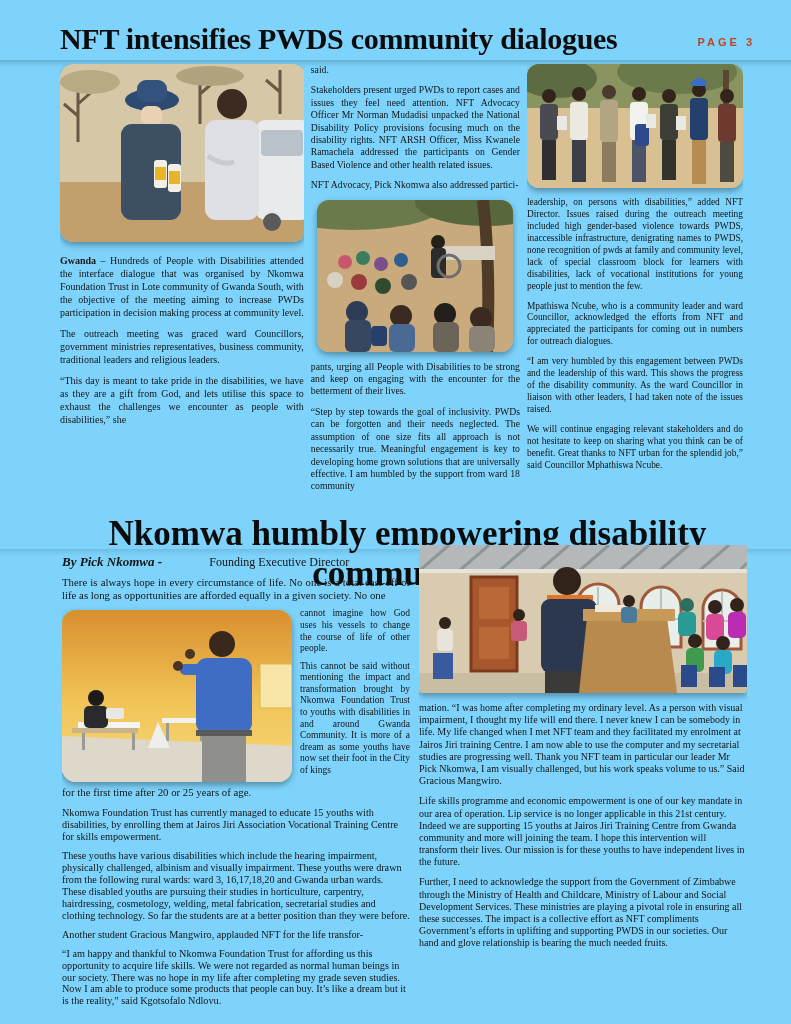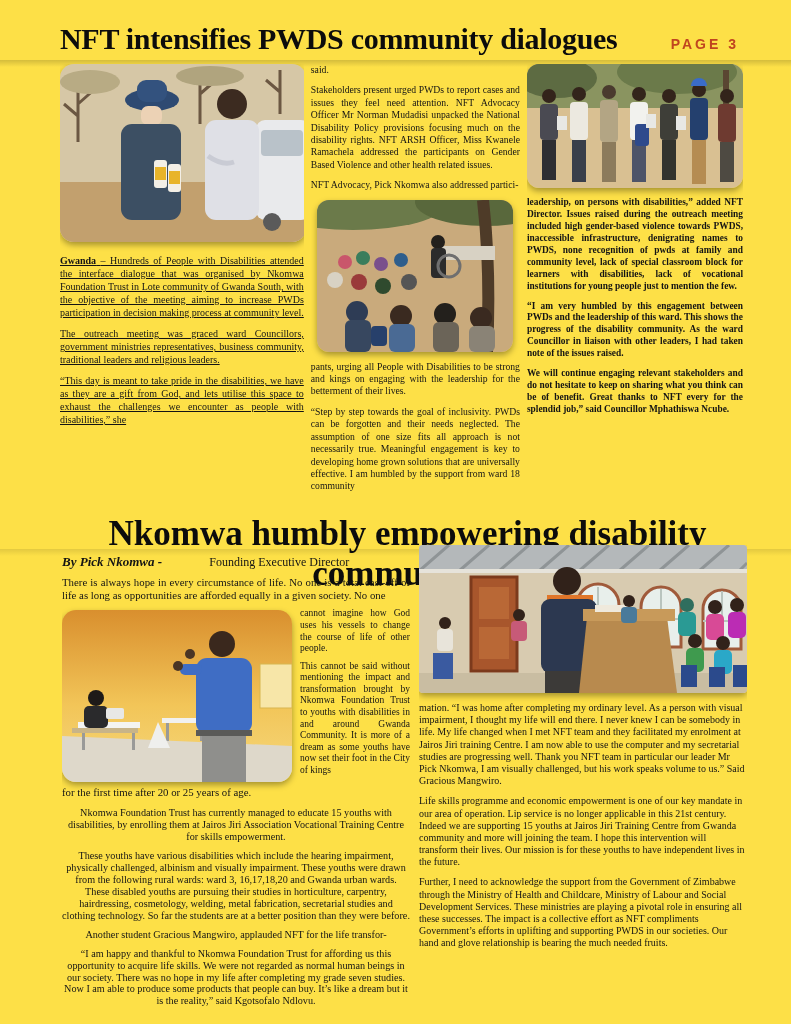--- a/index.html
+++ b/index.html
@@ -1,64 +1,64 @@
 <!DOCTYPE html>
 <html><head>
 <meta charset="utf-8">
 <style>
   html,body{margin:0;padding:0;background:#e9e9e9;}
   .page{
     position:relative;width:791px;height:1024px;margin:0 auto;
-    background:#fde047;overflow:hidden;
+    background:#7dd3fc;overflow:hidden;
     font-family:"Liberation Serif","DejaVu Serif",serif;color:#141414;
   }
   
   .masthead-title{
     position:absolute;left:60px;top:22px;margin:0;
     font-size:30px;font-weight:600;letter-spacing:-0.3px;color:#0c0c0c;
   }
   .page-badge{
-    position:absolute;right:52px;top:36px;
+    position:absolute;right:36px;top:36px;
     font-family:"Liberation Sans","DejaVu Sans",sans-serif;
-    font-size:14px;font-weight:bold;letter-spacing:3px;color:#c0451f;
+    font-size:11px;font-weight:bold;letter-spacing:3px;color:#c0451f;
   }
   .header-shadow{position:absolute;left:0;top:60px;width:100%;height:7px;
     background:linear-gradient(to bottom,rgba(0,0,0,0.16),rgba(0,0,0,0));}
   .headline2-shadow{position:absolute;left:0;top:549px;width:100%;height:7px;
     background:linear-gradient(to bottom,rgba(0,0,0,0.10),rgba(0,0,0,0));}
   
   .a1{position:absolute;left:60px;top:64px;width:683px;display:flex;gap:7px;}
   .a1 .col{overflow:hidden;height:444px;}
   .col1{width:246px;}
   .col2{width:211px;}
   .col3{width:218px;}
   .a1 p{margin:0 0 8px 0;text-align:justify;}
-  .col1 p{font-size:10px;line-height:1.30;text-decoration:underline;}
+  .col1 p{font-size:10px;line-height:1.30;}
   .col2 p{font-size:9.7px;line-height:1.28;}
-  .col3 p{font-size:9.4px;line-height:1.27;font-weight:bold;}
+  .col3 p{font-size:9.4px;line-height:1.27;}
   .photo{display:block;border-radius:14px;overflow:hidden;
     box-shadow:0 3px 6px rgba(0,0,0,0.35);}
   .photo svg{display:block;}
   .photo1{width:246px;height:178px;margin:0 0 12px 0;}
   .photo2{width:196px;height:152px;margin:4px auto 9px auto;border-radius:12px;}
   .photo3{width:216px;height:124px;margin:0 0 9px 0;border-radius:12px;}
   
   .headline2{
     position:absolute;left:0;top:502px;width:100%;margin:12px;text-align:center;
     font-size:35px;font-weight:700;color:#0c0c0c;
   }
   .a2-left{position:absolute;left:62px;top:554px;width:348px;height:468px;overflow:hidden;}
   .byline{font-size:13px;margin:0 0 6px 0;}
   .byline .byname{font-weight:bold;font-style:italic;}
   .byline .byrole{font-size:12px;margin-left:44px;}
   .a2-intro{font-size:10.8px;line-height:1.22;text-align:justify;margin:0 0 6px 0;}
   .photo4{float:left;width:230px;height:172px;margin:2px 8px 4px 0;border-radius:14px;}
   .wraptext{font-size:9.5px;line-height:1.22;text-align:justify;margin:0 0 6px 0;}
   .caption-line{clear:left;font-size:10.8px;line-height:1.2;margin:4px 0 8px 0;}
-  .a2-left .bodyp{font-size:10.2px;line-height:1.17;text-align:center;margin:0 0 7px 0;}
+  .a2-left .bodyp{font-size:10.2px;line-height:1.17;text-align:left;margin:0 0 7px 0;}
   .a2-right{position:absolute;left:419px;top:545px;width:328px;height:536px;overflow:hidden;}
   .photo5{width:328px;height:148px;border-radius:4px;margin:0 0 9px 0;}
   .a2-right .bodyp{font-size:10px;line-height:1.22;text-align:left;margin:0 0 8px 0;}
 </style>
 </head>
 <body>
 
 <div class="page">
 
   <h1 class="masthead-title">NFT intensifies PWDS community dialogues</h1>
@@ -122,21 +122,21 @@
             <rect x="28" y="120" width="26" height="32" rx="6" fill="#37475f"></rect>
           <circle cx="84" cy="116" r="11" fill="#3a2a20"></circle>
             <rect x="72" y="124" width="26" height="28" rx="6" fill="#4a6a94"></rect>
           <circle cx="128" cy="114" r="11" fill="#23201c"></circle>
             <rect x="116" y="122" width="26" height="30" rx="6" fill="#6b6458"></rect>
           <circle cx="164" cy="118" r="11" fill="#3a2a20"></circle>
             <rect x="152" y="126" width="26" height="26" rx="6" fill="#8a8376"></rect>
           <rect x="54" y="126" width="16" height="20" rx="4" fill="#27406b"></rect>
         </svg>
       </span>
-      <p>pants, urging all People with Disabilities to be strong and kings on engaging with the leadership for the betterment of their lives.</p>
+      <p>pants, urging all People with Disabilities to be strong and keep on engaging with the encounter for the betterment of their lives.</p>
       <p>“Step by step towards the goal of inclusivity. PWDs can be forgotten and their needs neglected. The assumption of one size fits all approach is not necessarily true. Meaningful engagement is key to developing home grown solutions that are universally effective. I am humbled by the support from ward 18 community</p>
     </div>
 
     <div class="col col3">
       <span class="photo photo3">
         <svg width="216" height="124" viewBox="0 0 216 124" xmlns="http://www.w3.org/2000/svg">
           <rect width="216" height="124" fill="#d9c092"></rect>
           <rect width="216" height="44" fill="#8a9460"></rect>
           <ellipse cx="30" cy="14" rx="40" ry="20" fill="#5d6b42"></ellipse>
           <ellipse cx="150" cy="8" rx="60" ry="22" fill="#6b7a4a"></ellipse>
@@ -165,22 +165,23 @@
             <circle cx="200" cy="32" r="7" fill="#33241b"></circle>
               <rect x="191" y="40" width="18" height="38" rx="4" fill="#6e3a30"></rect>
               <rect x="193" y="78" width="14" height="40" fill="#4e4a42"></rect>
             <rect x="30" y="52" width="10" height="14" fill="#e8e8e4"></rect>
               <rect x="119" y="50" width="10" height="14" fill="#e8e8e4"></rect>
               <rect x="149" y="52" width="10" height="14" fill="#e8e8e4"></rect>
           </g>
         </svg>
       </span>
       <p>leadership, on persons with disabilities,” added NFT Director. Issues raised during the outreach meeting included high gender-based violence towards PWDS, inaccessible infrastructure, denigrating names to PWDS, none recognition of pwds at family and community level, lack of special classroom block for learners with disabilities, lack of vocational institutions for young people just to mention the few.</p>
+      <p>Mpathiswa Ncube, who is a community leader and ward Councillor, acknowledged the efforts from NFT and appreciated the participants for coming out in numbers for outreach dialogues.</p>
       <p>“I am very humbled by this engagement between PWDs and the leadership of this ward. This shows the progress of the disability community. As the ward Councillor in liaison with other leaders, I had taken note of the issues raised.</p>
-      <p>We will continue engaging relevant stakeholders and do not hesitate to keep on sharing what you think can be of benefit. Great thanks to NFT every for the splendid job,” said Councillor Mphathiswa Ncube.</p>
+      <p>We will continue engaging relevant stakeholders and do not hesitate to keep on sharing what you think can be of benefit. Great thanks to NFT urban for the splendid job,” said Councillor Mphathiswa Ncube.</p>
     </div>
   </div>
 
   <h2 class="headline2">Nkomwa humbly empowering disability communities</h2>
   <div class="headline2-shadow"></div>
 
   <div class="a2-left">
     <p class="byline"><span class="byname">By Pick Nkomwa -</span> <span class="byrole">Founding Executive Director</span></p>
     <p class="a2-intro">There is always hope in every circumstance of life. No one is a total cast-off of life as long as opportunities are afforded equally in a given society. No one</p>
     <span class="photo photo4">

